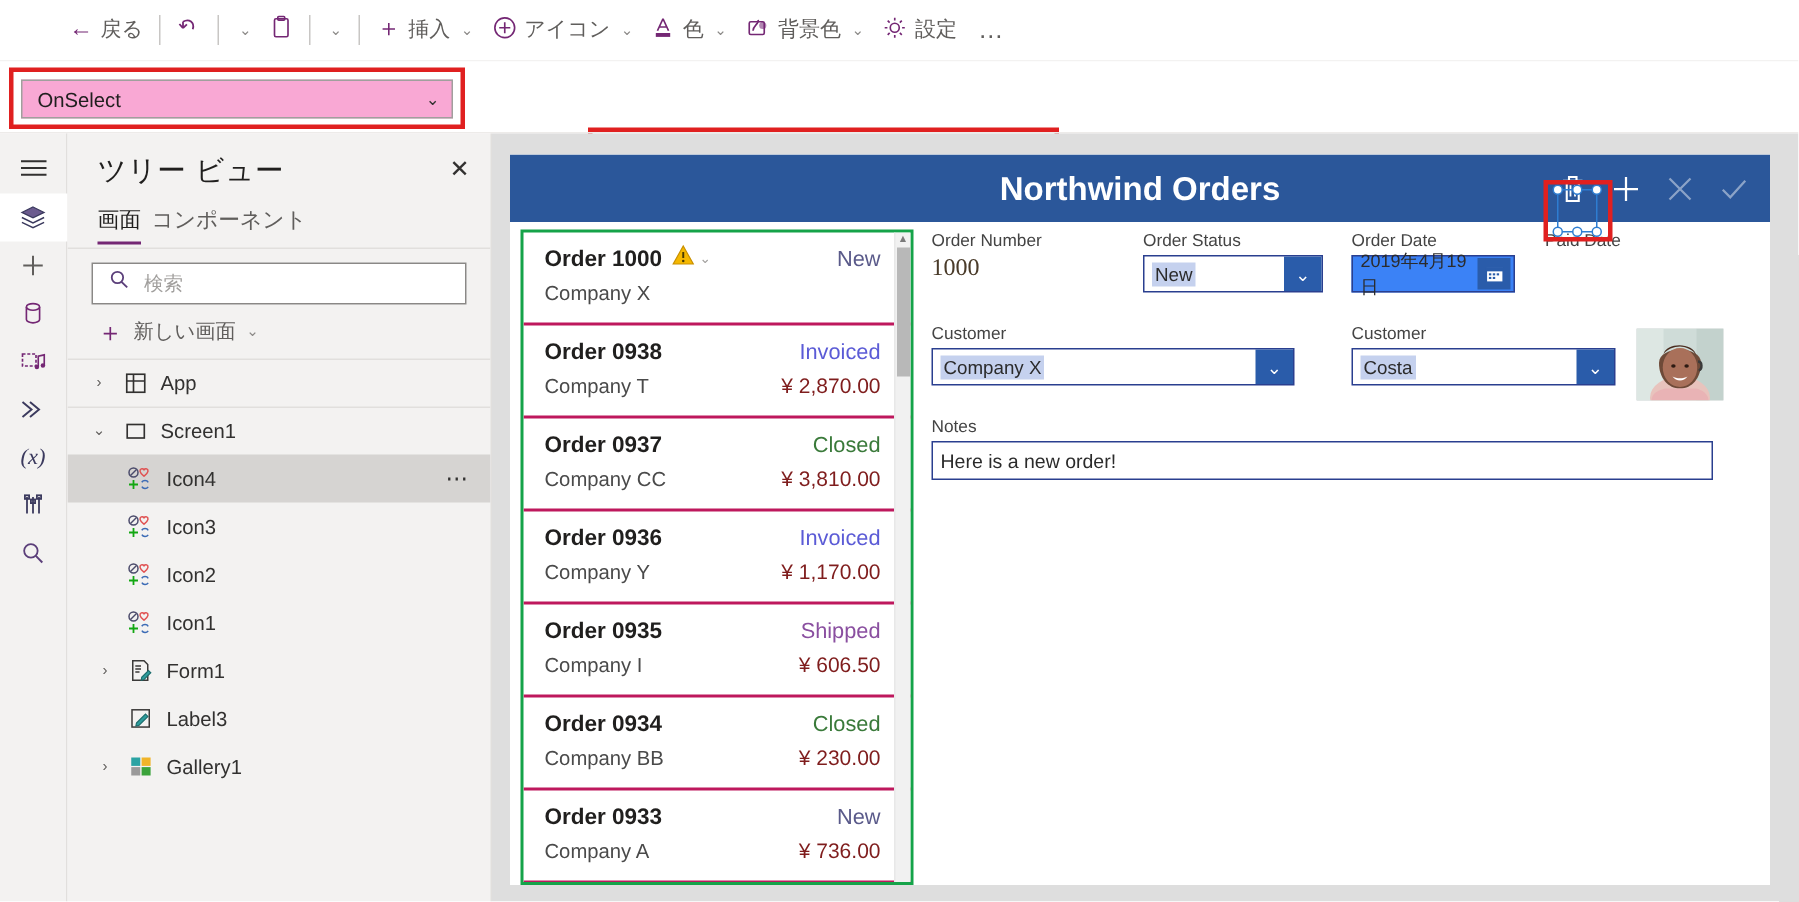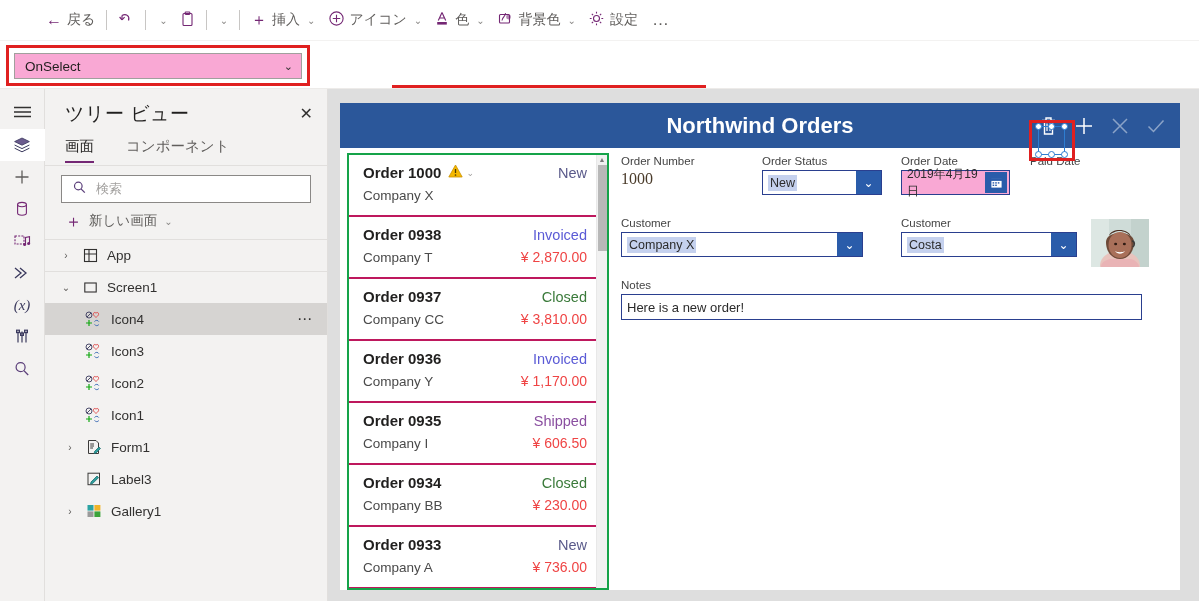--- a/index.html
+++ b/index.html
@@ -97,21 +97,21 @@
     position: absolute; left: 45px; top: 89px; width: 283px; height: 512px;
     background: #f3f2f1; border-right: 1px solid #e1dfdd;
     overflow: hidden;
   }
   .tv-header {
     display: flex; align-items: center; justify-content: space-between;
     padding: 12px 14px 8px 20px;
   }
   .tv-title { font-size: 19px; color: #201f1e; letter-spacing: .5px; }
   .tv-close { color: #323130; font-size: 16px; line-height: 1; cursor: default; }
-  .tv-tabs { display: flex; gap: 32px; padding: 2px 0 0 20px; }
+  .tv-tabs { display: flex; gap: 7px; padding: 2px 0 0 20px; }
   .tv-tab { font-size: 14.5px; color: #605e5c; padding-bottom: 5px; cursor: default; }
   .tv-tab.sel { color: #201f1e; border-bottom: 2.5px solid #742774; }
   .tv-divider { height: 1px; background: #e1dfdd; margin-top: 2px; }
   .tv-search-wrap { padding: 9px 16px 2px 16px; }
   .tv-search {
     height: 28px; background: #ffffff; border: 1px solid #8a8886;
     display: flex; align-items: center; gap: 9px; padding: 13px 10px;
   }
   .tv-search .ph { color: #a19f9d; font-size: 13px; }
   .tv-newscreen {
@@ -181,21 +181,21 @@
   .gal-row2 { display: flex; align-items: center; height: 22px; }
   .gal-order { font-size: 15px; font-weight: bold; color: #201f1e; }
   .gal-warn { margin-left: 7px; display: flex; align-items: center; gap: 3px; }
   .gal-warn .chev { color: #a19f9d; font-size: 9px; }
   .gal-status { margin-left: auto; font-size: 14.5px; }
   .st-New { color: #5a5a8a; }
   .st-Invoiced { color: #5b5bd6; }
   .st-Closed { color: #3a7a3a; }
   .st-Shipped { color: #8a4fa0; }
   .gal-company { font-size: 13.5px; color: #4a4a4a; }
-  .gal-amount { margin-left: auto; font-size: 14px; color: #ef4444; }
+  .gal-amount { margin-left: auto; font-size: 14px; color: #7f1d1d; }
   .gal-chev {
     position: absolute; right: 4px; top: 19px;
     color: #1f3b8c; font-size: 24px; font-weight: 300; line-height: 1;
   }
   .gal-scroll {
     position: absolute; right: 0; top: 0; width: 11px; height: 433px;
     background: #f1f1f1; border-left: 1px solid #e8e8e8;
   }
   .gal-scroll .arr { text-align: center; font-size: 7px; color: #7a7a7a; line-height: 10px; }
   .gal-thumb {
@@ -212,21 +212,21 @@
     border: 1.5px solid #2a3f8f; background: #ffffff;
   }
   .f-combo .val { flex: 1; font-size: 12.5px; color: #2b2b2b; padding: 0 5px; }
   .f-combo .val .hl { background: #c5d1ee; padding: 1px 2px; }
   .f-combo .drop {
     width: 25px; height: 100%; background: #2a5caa;
     display: flex; align-items: center; justify-content: center; color: #ffffff; font-size: 12px;
   }
   .f-date {
     display: flex; align-items: center; height: 25px;
-    border: 1.5px solid #2a3f8f; background: #f9a8d4;
+    border: 1.5px solid #2a3f8f; background: #3b82f6;
   }
   .f-date .val { flex: 1; font-size: 12px; color: #2b2b2b; padding: 0 5px; }
   .f-date .cal {
     width: 22px; height: 21px; margin-right: 2px; background: #2a5caa;
     display: flex; align-items: center; justify-content: center;
   }
   .f-notes {
     height: 26px; border: 1.5px solid #2a3f8f; background: #ffffff;
     display: flex; align-items: center; padding-left: 5px;
     font-size: 13px; color: #2b2b2b;

